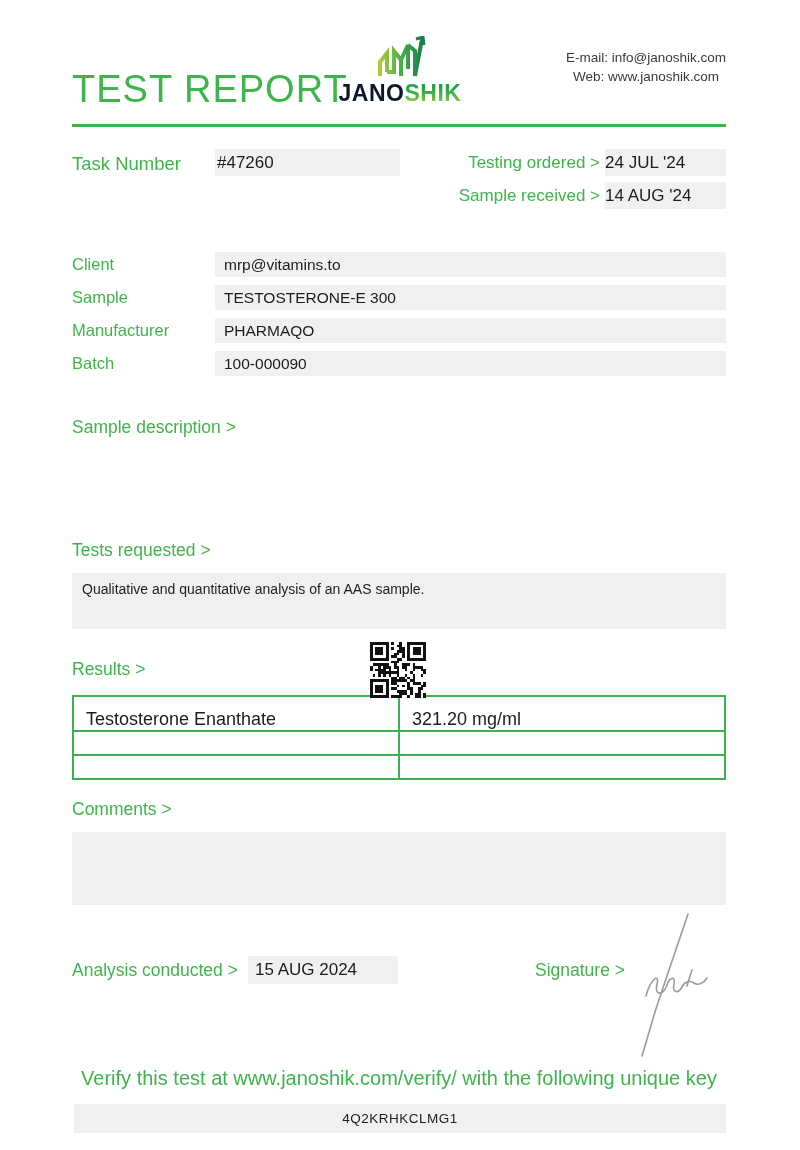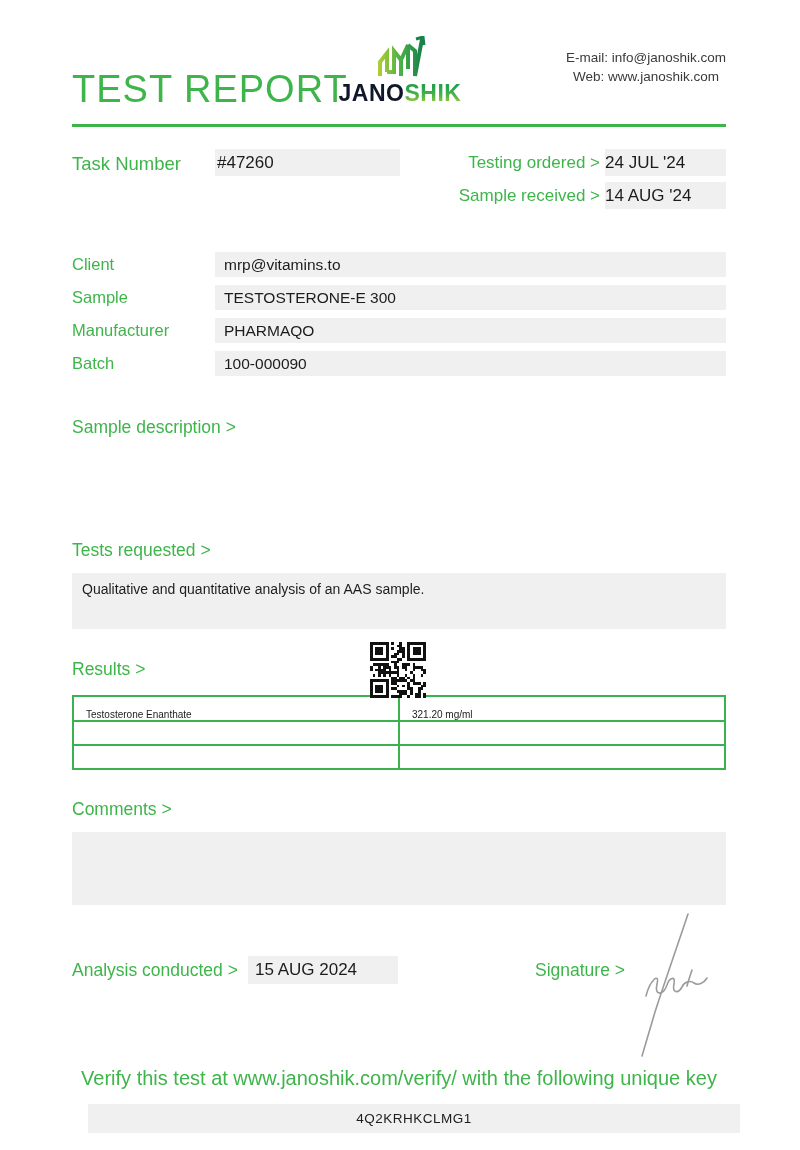--- a/index.html
+++ b/index.html
@@ -42,31 +42,31 @@
   .section-label { left:72px; color:#3EB54A; font-size:17.5px; }
   .big-box { left:72px; width:654px; background:#F0F0F0; color:#1E1E1E; padding:8px 10px; }
   .sd-box   { top:450px; height:68px; font-size:12.5px; }
   .tr-box   { top:573px; height:56px; font-size:14px; }
   .cm-box   { top:832px; height:73px; }
 
   .qr { left:370px; top:642px; width:56px; height:56px; background:#fff; z-index:2; }
 
   .results-table { left:72px; top:695px; width:654px; border-collapse:collapse; z-index:1; }
   .results-table td {
-    border:2px solid #3CB24E; height:24px; font-size:10px; color:#1C1C1C;
+    border:2px solid #3CB24E; height:24px; font-size:18px; color:#1C1C1C;
     padding:12px 0 0 12px; width:50%;margin-left:18px;
   }
 
   .analysis-label { left:72px; top:960px; }
   .analysis-box { left:248px; top:956px; width:150px; height:28px; line-height:28px; padding-left:7px; font-size:17px; }
   .signature-label { left:535px; top:960px; }
   .signature-svg { left:630px; top:910px; }
 
   .verify-text { left:72px; top:1067px; width:654px; text-align:center; font-size:20px; color:#3EB54A; }
-  .key-box { left:74px; top:1104px; width:652px; height:29px; line-height:29px; text-align:center; font-size:13.5px; letter-spacing:0.5px;margin-left:14px; }
+  .key-box { left:74px; top:1104px; width:652px; height:29px; line-height:29px; text-align:center; font-size:13.5px; letter-spacing:0.5px; }
 </style>
 </head>
 <body>
 
 <div class="page">
 
   <div class="abs report-title">TEST REPORT</div>
 
   <div class="abs logo">
     <svg class="logo-icon" width="56" height="42" viewBox="0 0 56 42">

